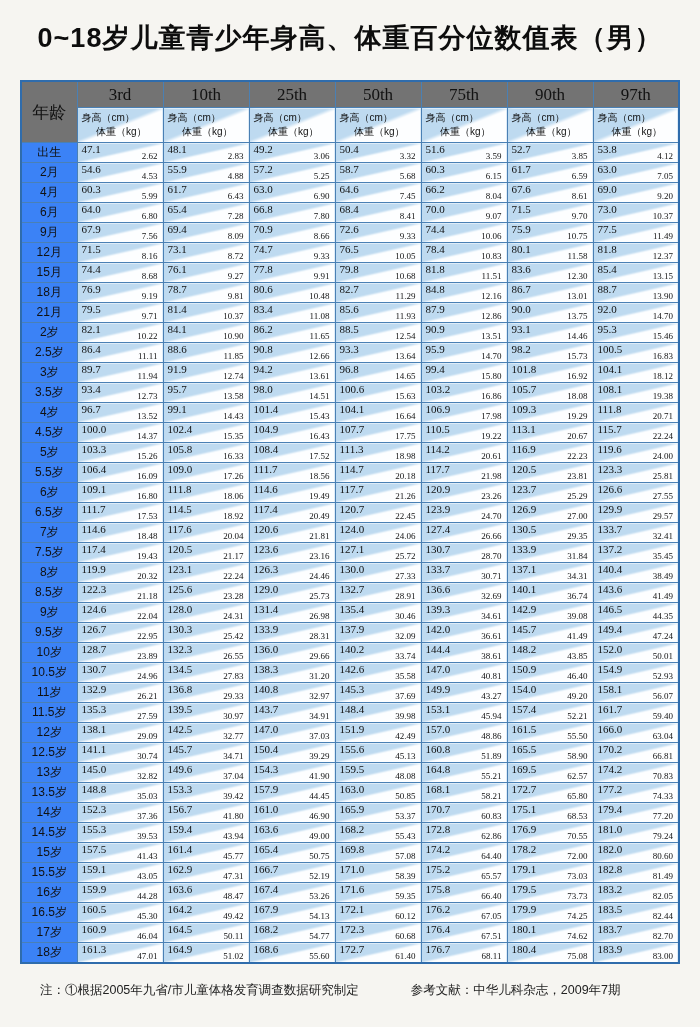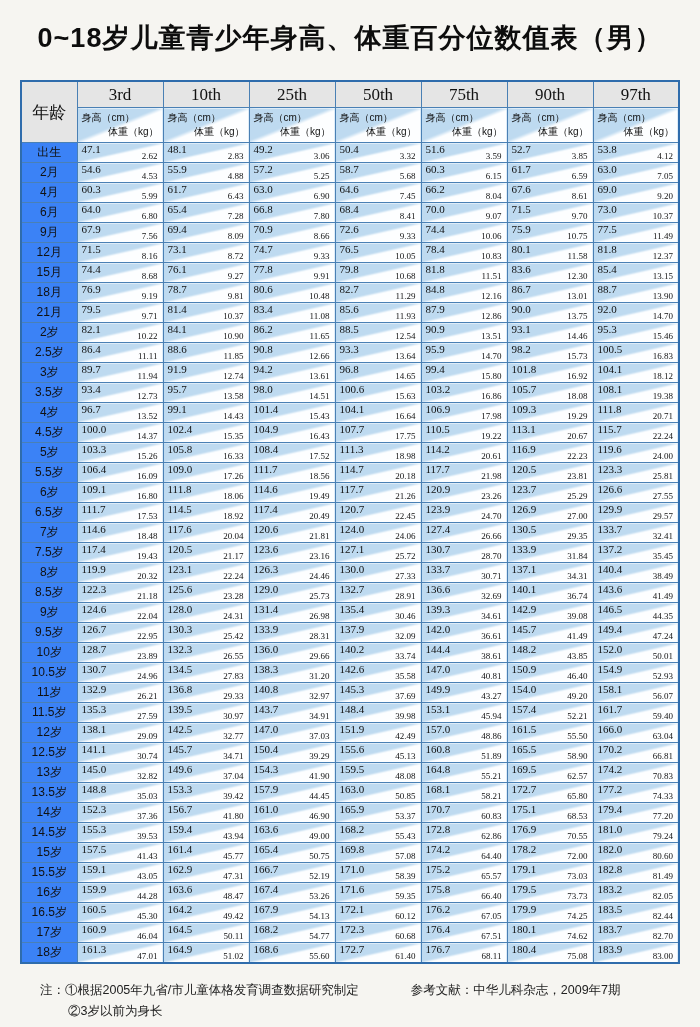--- a/index.html
+++ b/index.html
@@ -31,21 +31,21 @@
     background: #ffffff;
   }
   .growth-table th, .growth-table td {
     border: 1px solid #4a80b4;
     padding: 0;
   }
   .col-age { width: 56px; }
   .col-p   { width: 86px; }
   tr.p-row th {
     height: 25px;
-    background: #e5e5e5;
+    background: #737373;
     font-family: "Liberation Serif", serif;
     font-weight: normal;
     font-size: 17px;
     text-align: center;
   }
   th.age-header {
     background: #ffffff;
     font-size: 13px;
     font-weight: normal;
     text-align: center;
@@ -58,21 +58,21 @@
     font-size: 10px;
   }
   .measure-cell .m-height {
     position: absolute;
     top: 3px;
     left: 4px;
   }
   .measure-cell .m-weight {
     position: absolute;
     bottom: 3px;
-    right: 4px;
+    right: 16px;
   }
   tbody td.age-cell {
     height: 19px;
     background: #3b82f6;
     font-size: 12px;
     text-align: center;
     vertical-align: middle;
   }
   tbody td.data-cell {
     height: 19px;
@@ -1435,14 +1435,13 @@
         <td class="data-cell">
           <span class="h-val">183.9</span>
           <span class="w-val">83.00</span>
         </td>
       </tr>
     </tbody>
 </table>
 
 <div class="notes">
   <div class="notes-line1"><span>注：</span><span>①根据2005年九省/市儿童体格发育调查数据研究制定</span><span class="reference">参考文献：中华儿科杂志，2009年7期</span></div>
-  <div class="notes-line2"><span>②3岁以前为身长</span></div>
 </div>
 
 </body></html>

